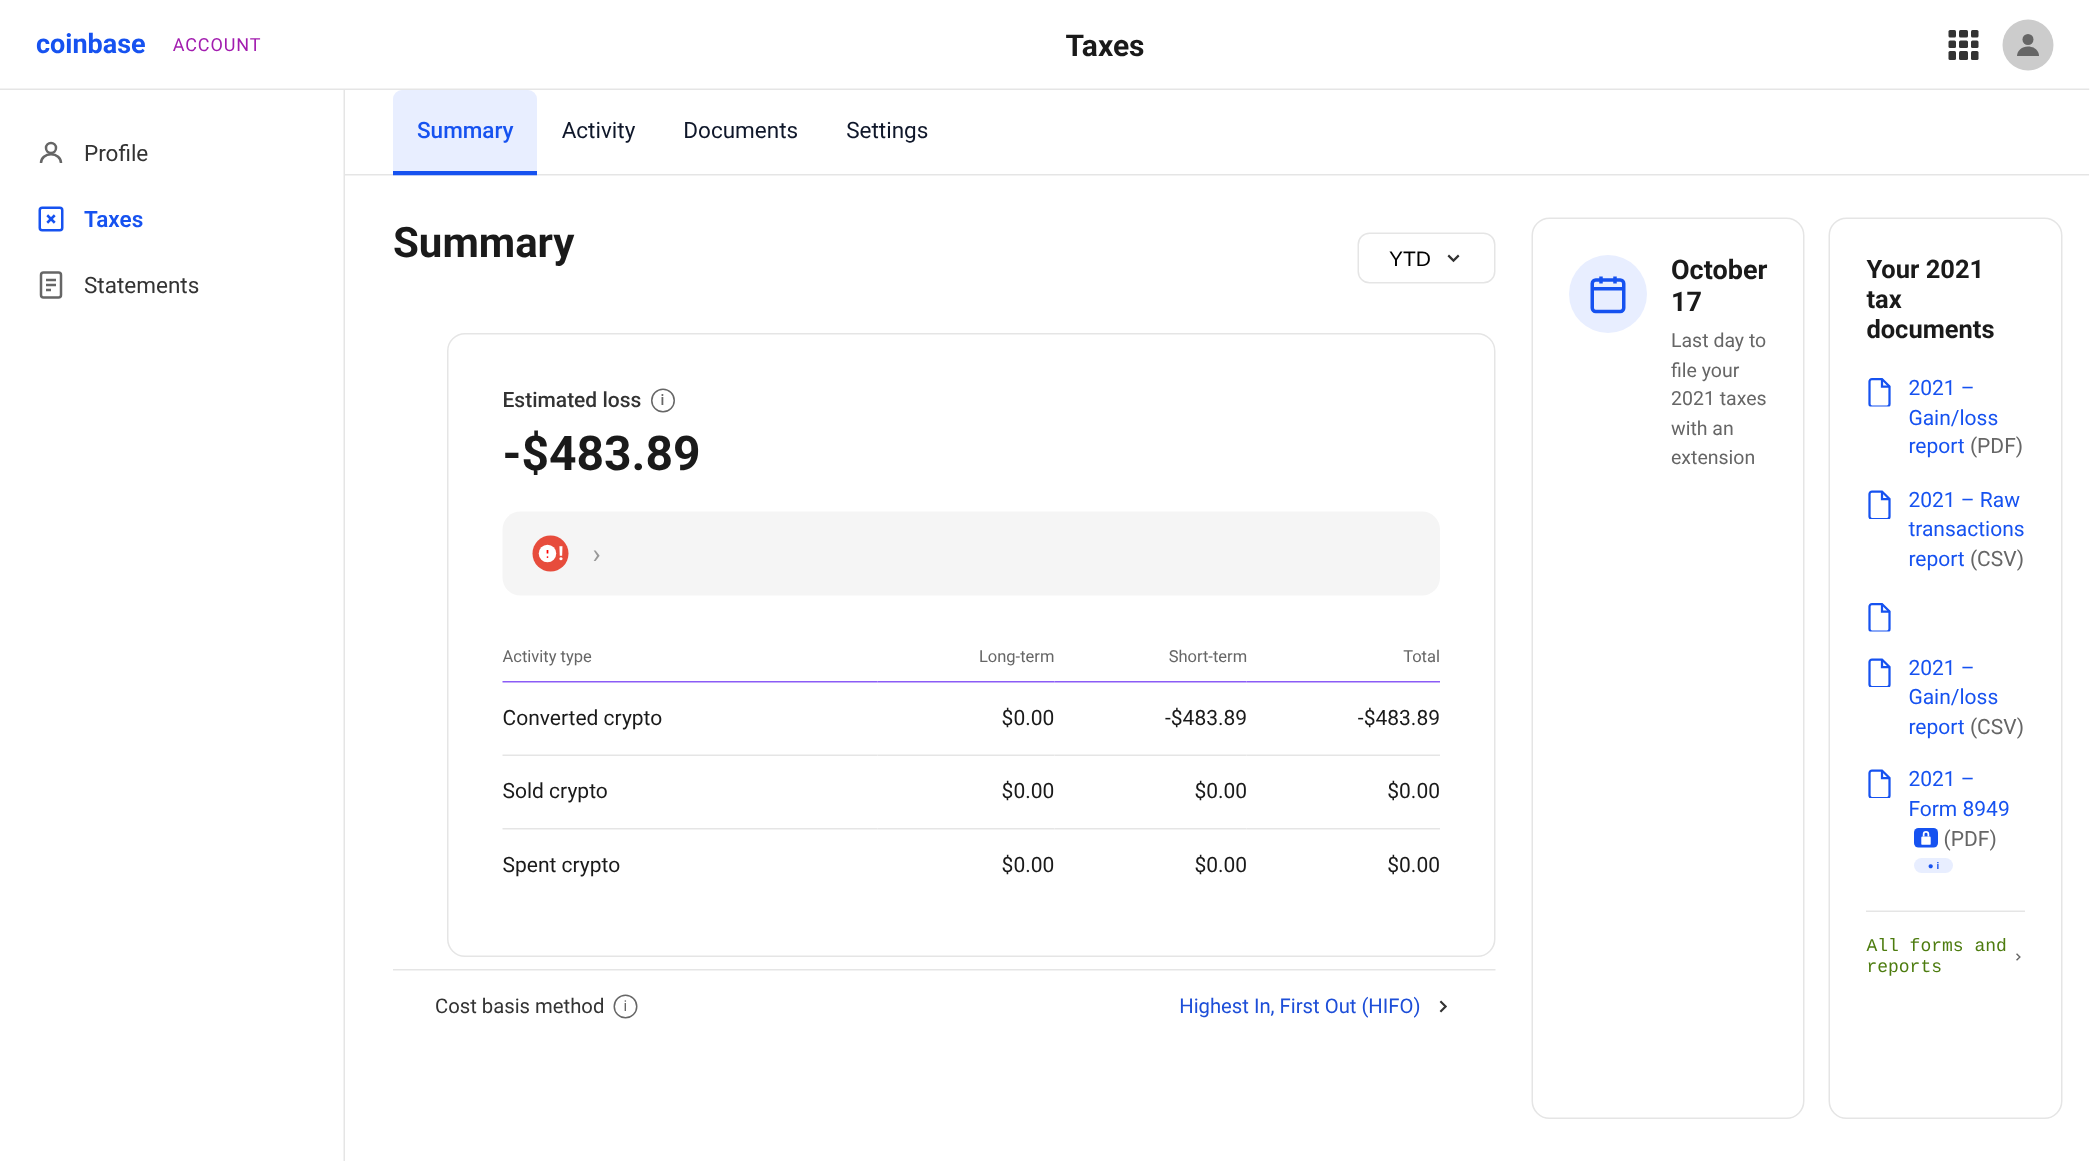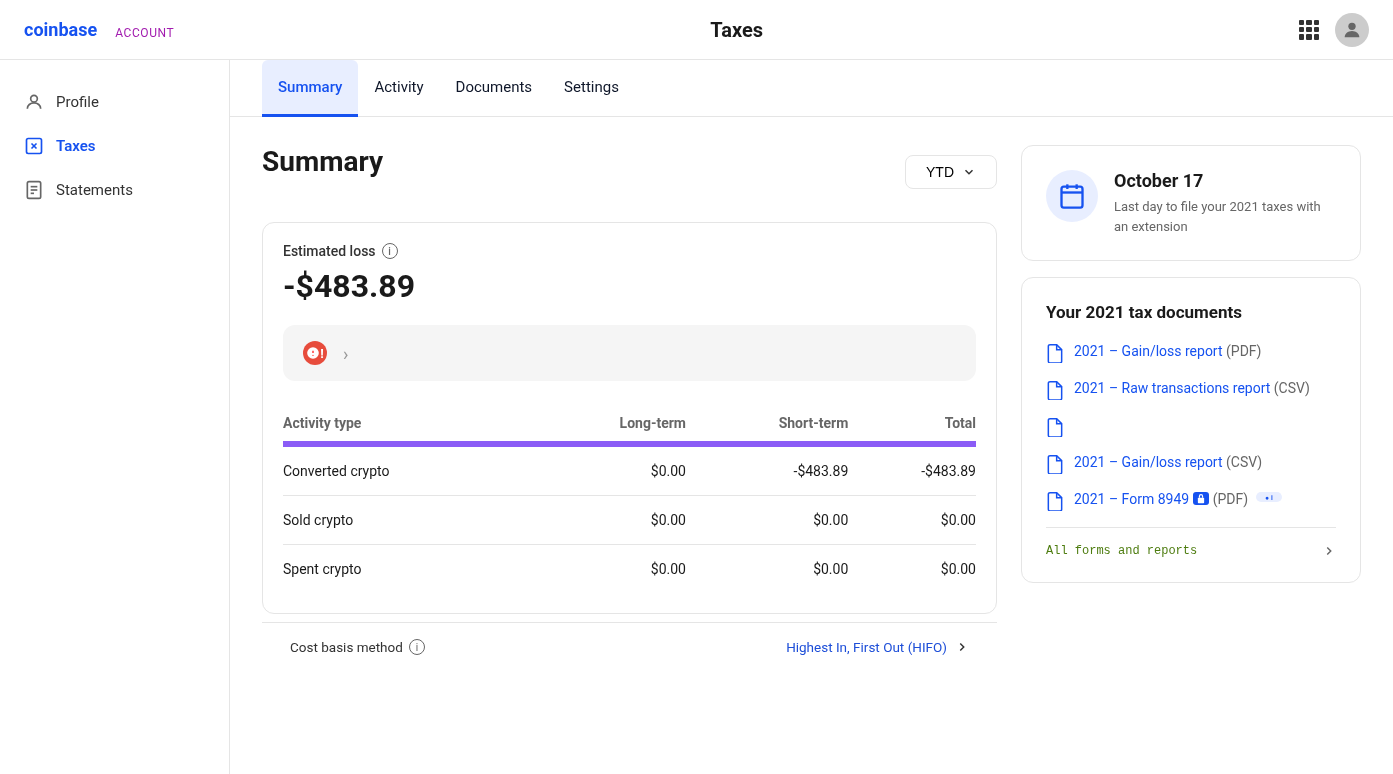--- a/index.html
+++ b/index.html
@@ -1,20 +1,20 @@
 <!DOCTYPE html>
 <html><head>
   <meta charset="utf-8">
   <style>
     * { box-sizing: border-box; margin: 0; padding: 0; }
     body { font-family: -apple-system, BlinkMacSystemFont, 'Segoe UI', Roboto, sans-serif; background: #fff; color: #1a1a1a; display: flex; flex-direction: column; height: 774px; width: 1393px; overflow: hidden; }
 
     
     .top-nav { display: flex; align-items: center; justify-content: space-between; height: 60px; border-bottom: 1px solid #e5e5e5; padding: 0 24px; background: #fff; flex-shrink: 0; }
-    .top-nav-logo { display: flex; align-items: flex-end; gap: 6px; }
+    .top-nav-logo { display: flex; align-items: center; gap: 6px; }
     .logo-coinbase { font-weight: 700; font-size: 18px; color: #1652f0; }
     .logo-account { font-size: 12px; color: #a21caf; letter-spacing: 0.05em; text-transform: uppercase; margin-left: 12px; }
     .top-nav-title { font-size: 20px; font-weight: 700; }
     .top-nav-right { display: flex; align-items: center; gap: 16px; }
     .grid-icon { display: grid; grid-template-columns: 1fr 1fr 1fr; gap: 2px; width: 20px; height: 20px; cursor: pointer; }
     .grid-dot { background: #333; border-radius: 1px; }
     .avatar { width: 34px; height: 34px; border-radius: 50%; background: #ccc; display: flex; align-items: center; justify-content: center; cursor: pointer; }
     .avatar svg { width: 22px; height: 22px; }
 
     
@@ -39,46 +39,46 @@
 
     
     .left-panel { flex: 1; }
     .page-title { font-size: 28px; font-weight: 700; margin-bottom: 20px; }
 
     
     .summary-header { display: flex; align-items: center; justify-content: space-between; margin-bottom: 24px; }
     .ytd-btn { display: flex; align-items: center; gap: 8px; border: 1px solid #e5e5e5; border-radius: 8px; padding: 8px 20px; font-size: 14px; cursor: pointer; background: #fff; }
 
     
-    .summary-card { border: 1px solid #e5e5e5; border-radius: 12px; padding: 20px; }
+    .summary-card { border: 1px solid #e5e5e5; border-radius: 12px; padding: 36px; margin-left: 36px; }
     .estimated-loss-label { font-size: 14px; font-weight: 500; color: #333; display: flex; align-items: center; gap: 6px; margin-bottom: 8px; }
     .info-icon { width: 16px; height: 16px; border-radius: 50%; border: 1.5px solid #666; display: inline-flex; align-items: center; justify-content: center; font-size: 10px; color: #666; cursor: pointer; flex-shrink: 0; }
     .loss-amount { font-size: 32px; font-weight: 700; margin-bottom: 20px; }
 
     
     .warning-banner { background: #f5f5f5; border-radius: 12px; padding: 16px 20px; display: flex; align-items: center; gap: 16px; margin-bottom: 24px; cursor: pointer; }
     .warning-icon { width: 24px; height: 24px; border-radius: 50%; background: #e74c3c; display: flex; align-items: center; justify-content: center; flex-shrink: 0; }
     .warning-text { flex: 1; font-size: 13.5px; color: #333; line-height: 1.5; }
     .chevron-right { color: #999; font-size: 18px; }
 
     
     .activity-table { width: 100%; border-collapse: collapse; }
-    .activity-table th { text-align: right; font-size: 14px; color: #666; font-weight: 700; padding: 10px 0; border-bottom: 6px solid #8b5cf6; }
+    .activity-table th { text-align: right; font-size: 11px; color: #666; font-weight: 400; padding: 10px 0; border-bottom: 1px solid #8b5cf6; }
     .activity-table th:first-child { text-align: left; }
     .activity-table td { padding: 16px 0; font-size: 14px; border-bottom: 1px solid #e5e5e5; text-align: right; }
     .activity-table td:first-child { text-align: left; }
     .activity-table tr:last-child td { border-bottom: none; }
 
     
     .cost-basis-row { display: flex; align-items: center; justify-content: space-between; padding: 16px 28px; border-top: 1px solid #e5e5e5; margin-top: 8px; cursor: pointer; }
     .cost-basis-label { font-size: 13.5px; color: #333; display: flex; align-items: center; gap: 6px; }
     .cost-basis-value { font-size: 13.5px; color: #1d4ed8; display: flex; align-items: center; gap: 8px; }
 
     
-    .right-panel { width: 340px; flex-shrink: 0; display: flex; flex-direction: column; gap: 16px; }
+    .right-panel { width: 340px; flex-shrink: 0; display: flex; gap: 16px; }
 
     
     .date-card { border: 1px solid #e5e5e5; border-radius: 12px; padding: 24px; display: flex; align-items: flex-start; gap: 16px; }
     .date-icon { width: 52px; height: 52px; border-radius: 50%; background: #e8eeff; display: flex; align-items: center; justify-content: center; flex-shrink: 0; }
     .date-card-content { flex: 1; }
     .date-title { font-size: 18px; font-weight: 700; margin-bottom: 6px; }
     .date-desc { font-size: 13px; color: #666; line-height: 1.5; }
 
     
     .tax-docs-card { border: 1px solid #e5e5e5; border-radius: 12px; padding: 24px; }

